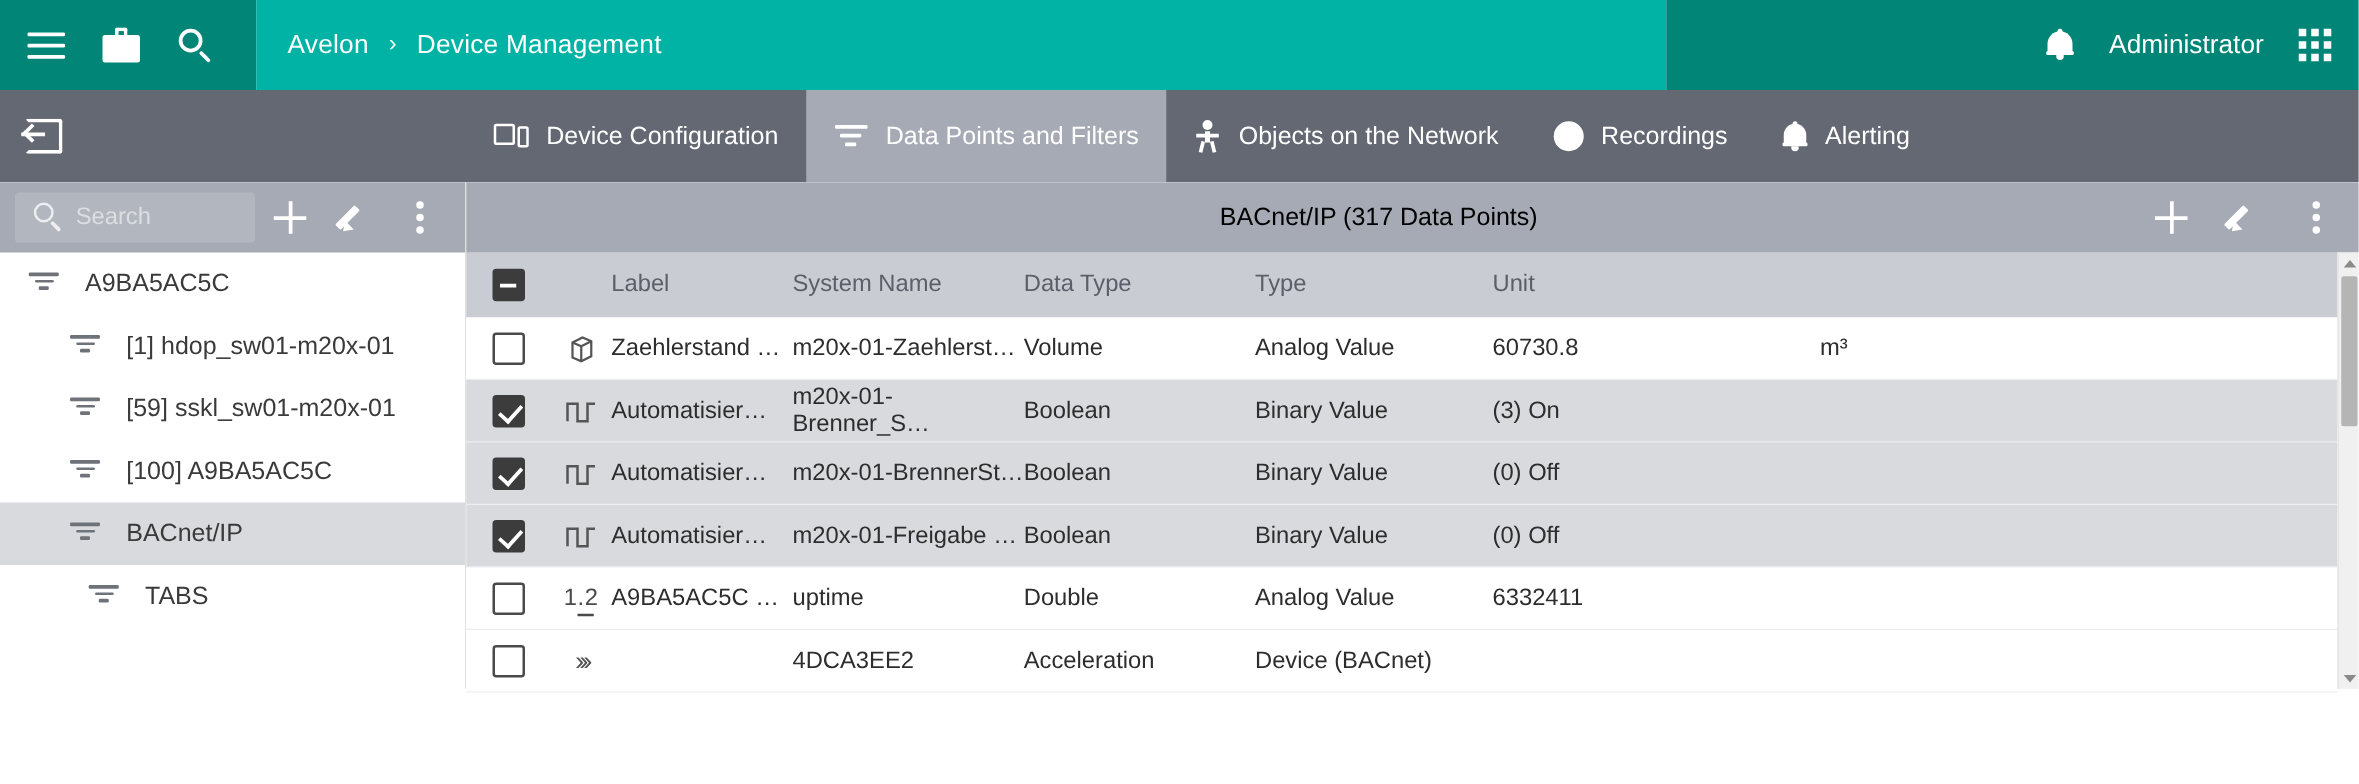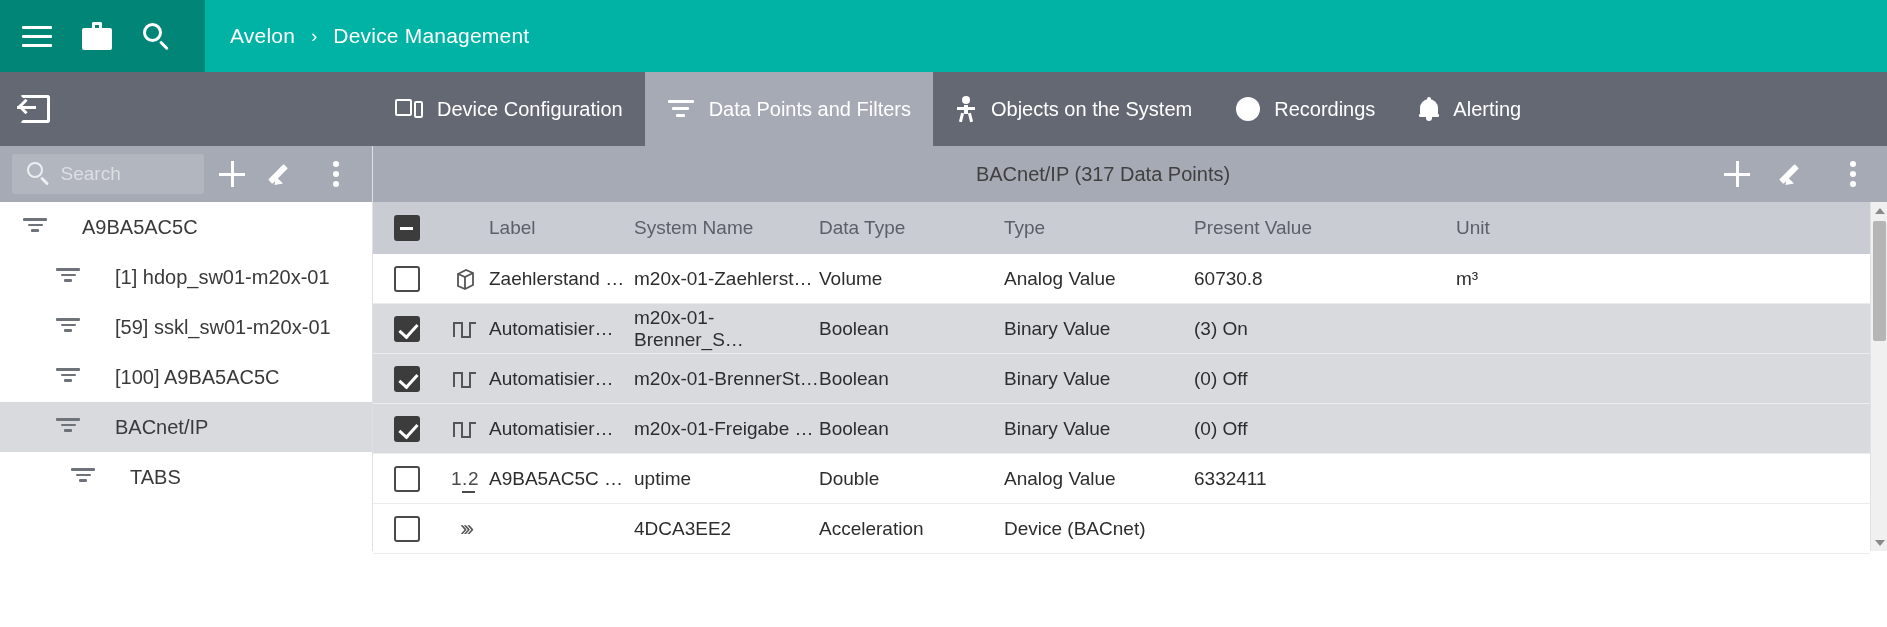--- a/index.html
+++ b/index.html
@@ -110,34 +110,34 @@
   .plus i:first-child { position: absolute; left: 0; top: 11.5px; width: 26px; height: 3px; background: #fff; }
   .plus i:last-child { position: absolute; left: 11.5px; top: 0; width: 3px; height: 26px; background: #fff; }
   .pencil { position: relative; width: 26px; height: 26px; transform: rotate(0deg); }
   .pencil .shaft { position: absolute; left: 4px; top: 2px; width: 6px; height: 22px; background: #fff; transform: rotate(45deg); transform-origin: center; border-radius: 1px; }
   .pencil .tip { position: absolute; left: 1px; bottom: 1px; width: 0; height: 0; border-left: 5px solid transparent; border-right: 5px solid transparent; border-bottom: 7px solid #fff; transform: rotate(-135deg); }
   .kebab { width: 6px; height: 26px; display: flex; flex-direction: column; justify-content: space-between; }
   .kebab i { width: 6px; height: 6px; background: #fff; border-radius: 50%; }
 
   .tree { flex: 1; overflow: hidden; }
   .tree-item {
-    height: 50px; display: flex; align-items: center; gap: 34px;
+    height: 50px; display: flex; align-items: center; gap: 20px;
     font-size: 20px; color: #3a3a3a; cursor: pointer;
   }
   .tree-item.selected { background: #d8dade; }
   .ic-filter-dark { width: 26px; height: 18px; display: flex; flex-direction: column; align-items: center; gap: 3px; flex: 0 0 26px; }
   .ic-filter-dark i { display: block; height: 2.5px; background: #6e7279; border-radius: 1px; }
   .ic-filter-dark i:nth-child(1) { width: 24px; }
   .ic-filter-dark i:nth-child(2) { width: 15px; }
   .ic-filter-dark i:nth-child(3) { width: 8px; }
 
   
   .main { flex: 1; display: flex; flex-direction: column; min-width: 0; background: #fff; }
   .main-toolbar {
-    height: 56px; flex: 0 0 56px; background: #a6aab4; color: #404040;
+    height: 56px; flex: 0 0 56px; background: #a6aab4; color: #000000;
     display: flex; align-items: center; padding: 0 10px 0 0; position: relative;
   }
   .main-title { flex: 1; text-align: center; font-size: 20px; padding-left: 120px; }
   .tb-acts { display: flex; align-items: center; gap: 10px; }
 
   .table-wrap { flex: 1; display: flex; min-height: 0; }
   .table { flex: 1; min-width: 0; display: flex; flex-direction: column; }
   .trow { display: flex; align-items: center; height: 50px; flex: 0 0 50px; }
   .thead { background: #c9ccd2; color: #5a5f69; font-size: 19px; height: 52px; flex: 0 0 52px; }
   .tbody-row { font-size: 19px; color: #2d2d2d; border-bottom: 1px solid #ecedef; }
@@ -209,20 +209,44 @@
         </div>
       </div>
     </div>
 
     <div class="topbar-mid">
       <span class="crumb">Avelon</span>
       <span class="crumb-sep">›</span>
       <span class="crumb">Device Management</span>
     </div>
 
+    <div class="topbar-right">
+      <div class="ic-btn">
+        <div class="bell">
+          <div class="top"></div>
+            <div class="dome"></div>
+            <div class="base"></div>
+            <div class="clap"></div>
+        </div>
+      </div>
+      <span class="username">Administrator</span>
+      <div class="ic-btn">
+        <div class="grid-icon">
+          <i></i>
+            <i></i>
+            <i></i>
+            <i></i>
+            <i></i>
+            <i></i>
+            <i></i>
+            <i></i>
+            <i></i>
+        </div>
+      </div>
+    </div>
   </div>
 
   <div class="tabbar">
     <div class="back-cell">
       <div class="back-icon">
         <div class="box"></div>
           <div class="arw"></div>
           <div class="arwh"></div>
       </div>
     </div>
@@ -246,21 +270,21 @@
       </div>
 
       <div class="tab">
         <span class="ic-person">
           <span class="hd"></span>
             <span class="arms"></span>
             <span class="bd"></span>
             <span class="lg1"></span>
             <span class="lg2"></span>
         </span>
-        <span>Objects on the System</span>
+        <span>Objects on the Network</span>
       </div>
 
       <div class="tab">
         <span class="ic-rec"></span>
         <span>Recordings</span>
       </div>
 
       <div class="tab">
         <span class="ic-bell2">
           <span class="top"></span>
@@ -390,21 +414,20 @@
 
           <div class="trow thead">
             <div class="c-check">
               <div class="cb indet"></div>
             </div>
             <div class="c-icon"></div>
             <div class="c-label">Label</div>
             <div class="c-sys">System Name</div>
             <div class="c-dtype">Data Type</div>
             <div class="c-type">Type</div>
-            <div class="c-pv">Present Value</div>
             <div class="c-unit">Unit</div>
           </div>
 
           <div class="trow tbody-row white">
             <div class="c-check">
               <div class="cb"></div>
             </div>
             <div class="c-icon">
               <span class="ic-cube">
                 <svg width="26" height="26" viewBox="0 0 26 26">

